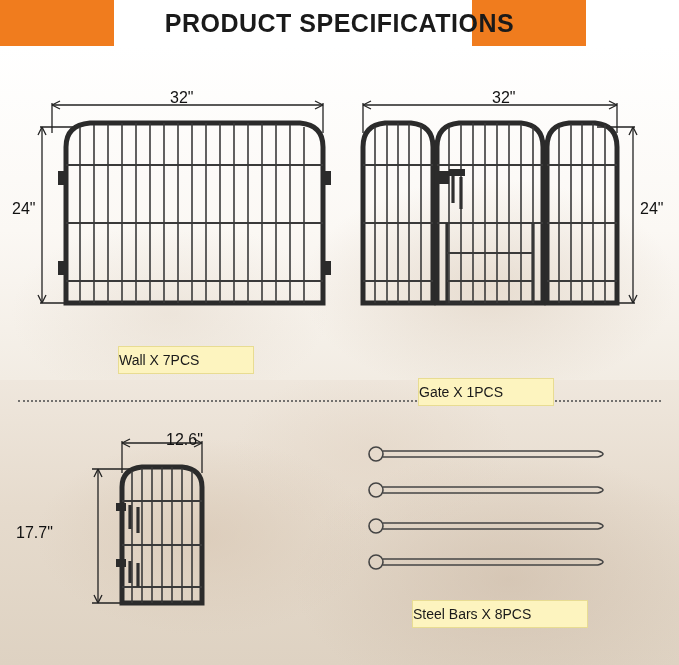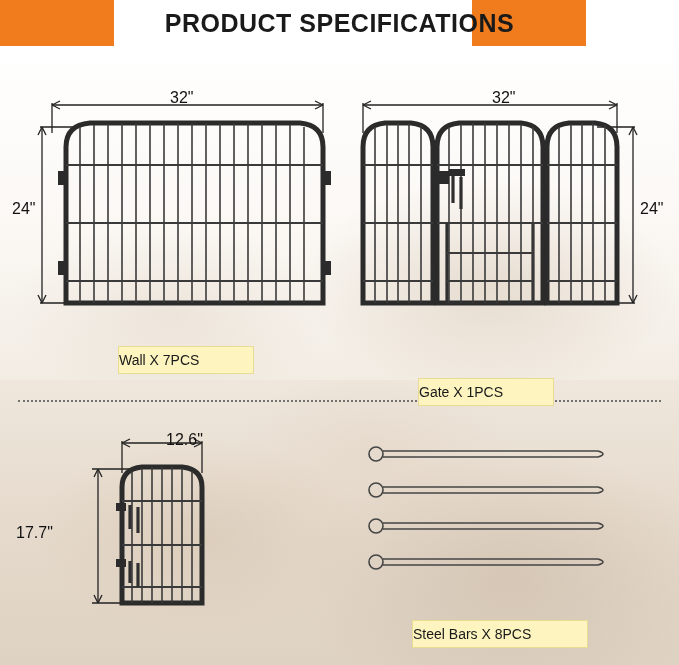--- a/index.html
+++ b/index.html
@@ -320,15 +320,15 @@
       <path class="bar-stroke" d="M238,83 Q248,86 238,89"></path>
     </g>
     <g>
       <circle class="bar-stroke" cx="16" cy="122" r="7"></circle>
       <line class="bar-stroke" x1="23" y1="119" x2="238" y2="119"></line>
       <line class="bar-stroke" x1="23" y1="125" x2="238" y2="125"></line>
       <path class="bar-stroke" d="M238,119 Q248,122 238,125"></path>
     </g>
   </svg>
 
-  <div class="pill" style="left:412px; top:620px; width:176px;">Steel Bars X 8PCS</div>
+  <div class="pill" style="left:412px; top:600px; width:176px;">Steel Bars X 8PCS</div>
 
 </div>
 
 </body></html>

